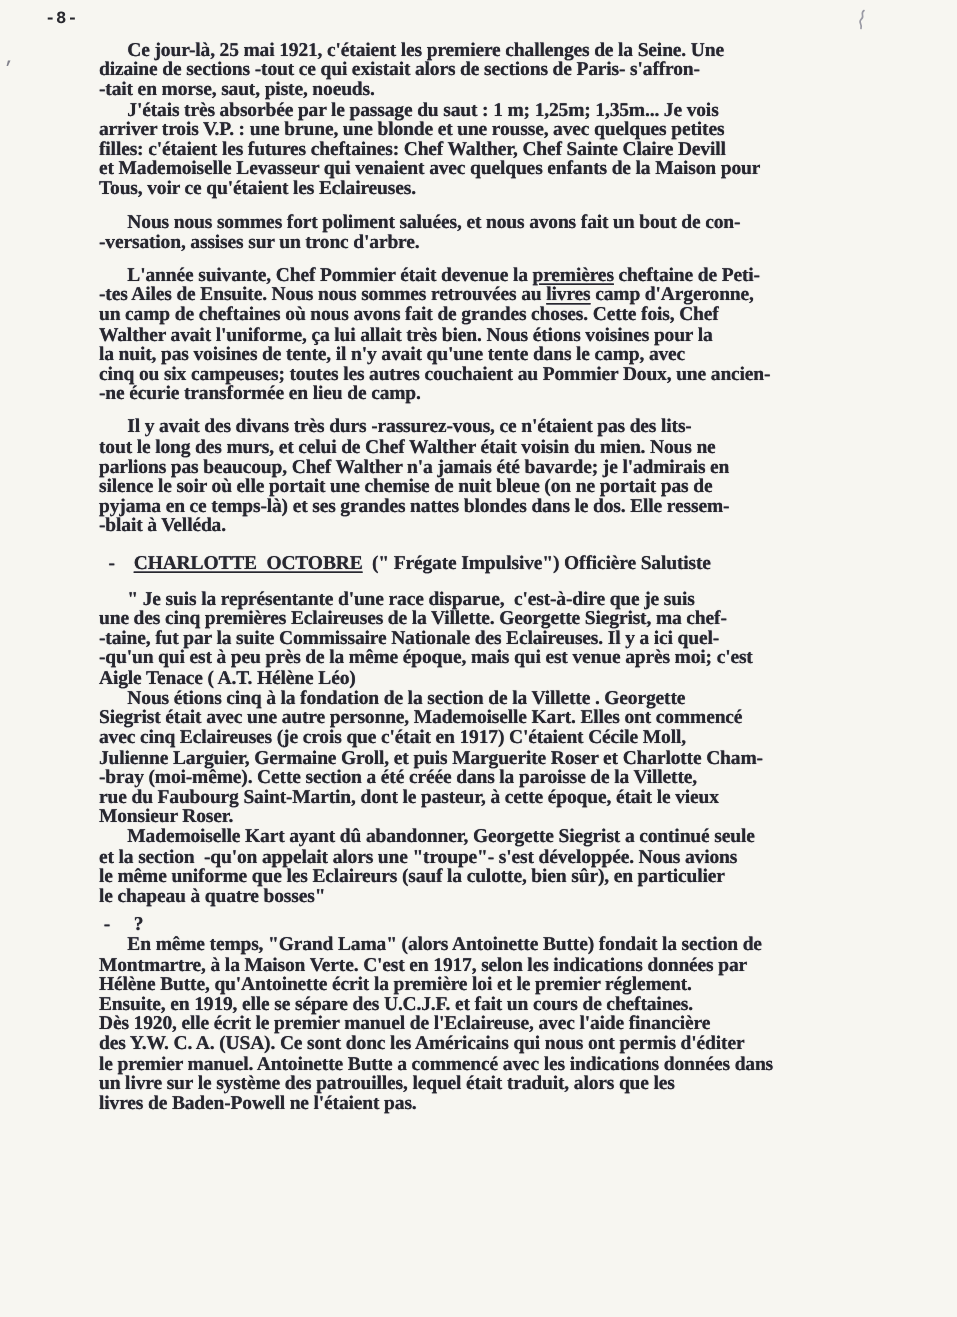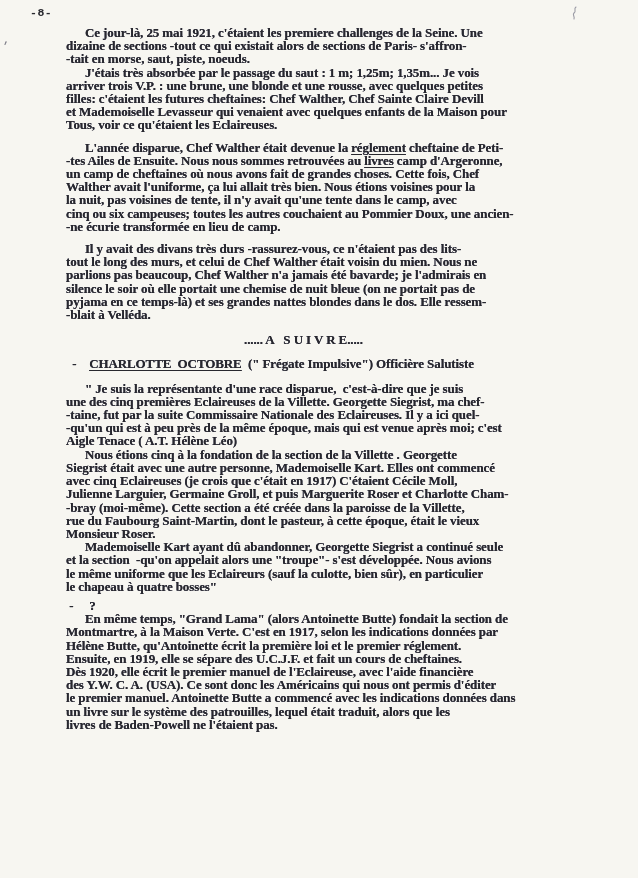--- a/index.html
+++ b/index.html
@@ -97,37 +97,38 @@
     <pre class="para">      Ce jour-là, 25 mai 1921, c'étaient les premiere challenges de la Seine. Une
 dizaine de sections -tout ce qui existait alors de sections de Paris- s'affron-
 -tait en morse, saut, piste, noeuds.</pre>
 
     <pre class="para">      J'étais très absorbée par le passage du saut : 1 m; 1,25m; 1,35m... Je vois
 arriver trois V.P. : une brune, une blonde et une rousse, avec quelques petites
 filles: c'étaient les futures cheftaines: Chef Walther, Chef Sainte Claire Devill
 et Mademoiselle Levasseur qui venaient avec quelques enfants de la Maison pour
 Tous, voir ce qu'étaient les Eclaireuses.</pre>
 
+    <pre class="para mt9">      Nous nous sommes fort poliment saluées, et nous avons fait un bout de con-
+-versation, assises sur un tronc d'arbre.</pre>
 
-    <pre class="para mt9"><span>      L'année disparue, Chef Walther était devenue la </span><span class="u">réglement</span><span> cheftaine de Peti-
+    <pre class="para mt9"><span>      L'année suivante, Chef Pommier était devenue la </span><span class="u">premières</span><span> cheftaine de Peti-
 -tes Ailes de Ensuite. Nous nous sommes retrouvées au </span><span class="u">livres</span><span> camp d'Argeronne,
 un camp de cheftaines où nous avons fait de grandes choses. Cette fois, Chef
 Walther avait l'uniforme, ça lui allait très bien. Nous étions voisines pour la
 la nuit, pas voisines de tente, il n'y avait qu'une tente dans le camp, avec
 cinq ou six campeuses; toutes les autres couchaient au Pommier Doux, une ancien-
 -ne écurie transformée en lieu de camp.</span></pre>
 
     <pre class="para mt9">      Il y avait des divans très durs -rassurez-vous, ce n'étaient pas des lits-
 tout le long des murs, et celui de Chef Walther était voisin du mien. Nous ne
 parlions pas beaucoup, Chef Walther n'a jamais été bavarde; je l'admirais en
 silence le soir où elle portait une chemise de nuit bleue (on ne portait pas de
 pyjama en ce temps-là) et ses grandes nattes blondes dans le dos. Elle ressem-
 -blait à Velléda.</pre>
 
-    <pre class="para mt12 suivre">...... A   S U I V R E.....</pre>
 
 
     <pre class="para mt11"><span>  -    </span><span class="u">CHARLOTTE  OCTOBRE</span><span>  (" Frégate Impulsive") Officière Salutiste</span></pre>
 
     <pre class="para mt11">      " Je suis la représentante d'une race disparue,  c'est-à-dire que je suis
 une des cinq premières Eclaireuses de la Villette. Georgette Siegrist, ma chef-
 -taine, fut par la suite Commissaire Nationale des Eclaireuses. Il y a ici quel-
 -qu'un qui est à peu près de la même époque, mais qui est venue après moi; c'est
 Aigle Tenace ( A.T. Hélène Léo)
       Nous étions cinq à la fondation de la section de la Villette . Georgette

